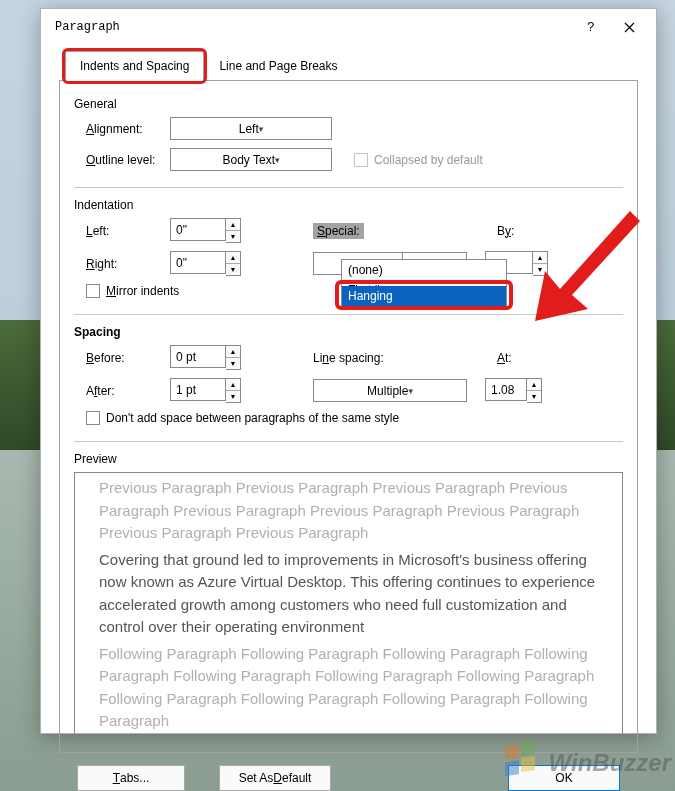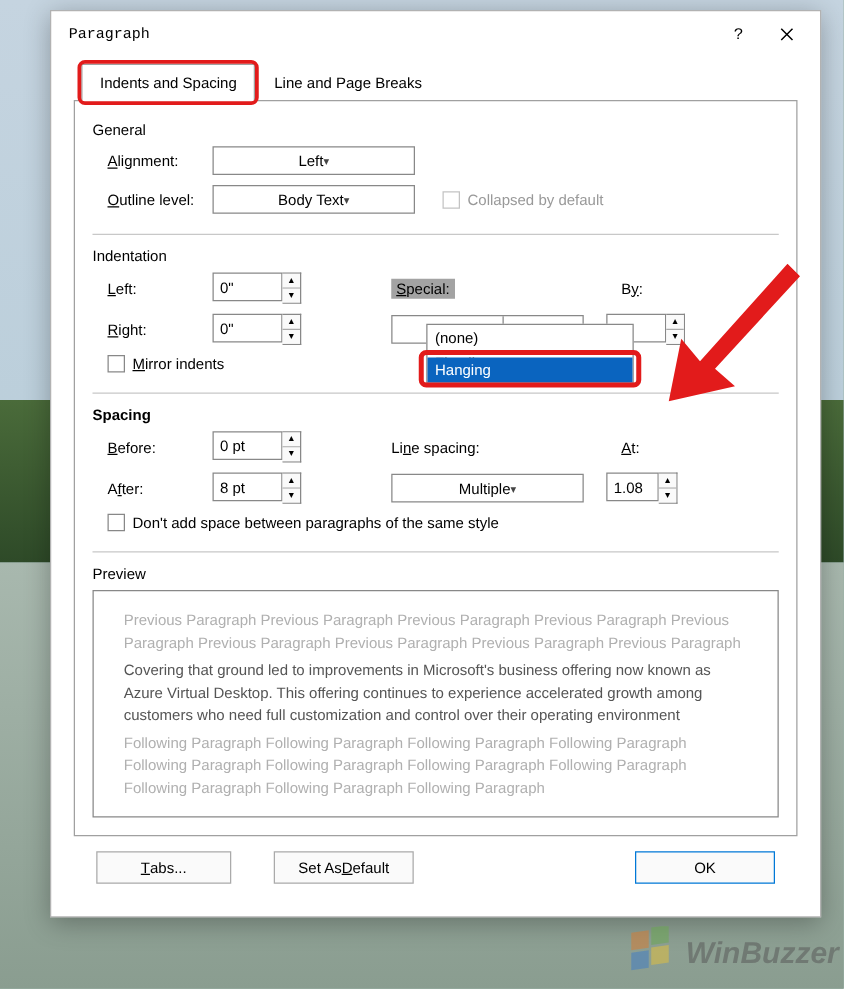--- a/index.html
+++ b/index.html
@@ -32,21 +32,21 @@
   .chk { width: 14px; height: 14px; border: 1px solid #888; display: inline-block; margin-right: 6px; flex-shrink: 0; }
   .chkrow { display: flex; align-items: center; padding-left: 12px; margin-top: 4px; margin-bottom: 10px; }
   .col2label { width: 120px; margin-left: 72px; }
   .col3label { width: 80px; margin-left: 64px; }
   .hlabel { display: inline-block; padding: 1px 4px; }
   .highlighted { background: #a3a3a3; }
   .dropdown-open { position: absolute; background: #fff; border: 1px solid #888; width: 166px; z-index: 3; }
   .dd-item { padding: 3px 6px; }
   .dd-item.selected { background: #0a64bf; color: #fff; }
   .dd-highlight { position: absolute; border: 4px solid #e21b1b; border-radius: 6px; pointer-events: none; z-index: 4; }
-  .preview { border: 1px solid #888; margin-top: 6px; padding: 14px 24px; font-size: 12px; color: #b0b0b0; line-height: 1.5; }
+  .preview { border: 1px solid #888; margin-top: 6px; padding: 4px 24px; font-size: 15px; color: #b0b0b0; line-height: 1.5; }
   .preview .dark { color: #555; }
   .bottombar { display: flex; gap: 14px; padding: 12px 18px; align-items: center; }
   .btn { border: 1px solid #aaa; height: 26px; display: inline-flex; align-items: center; justify-content: center; padding: 0 10px; background: #fafafa; }
   .btn.w108 { width: 108px; }
   .btn.w112 { width: 112px; margin-left: 20px; }
   .btn.default { border: 1px solid #0078d7; }
   u { text-decoration: underline; }
   .arrow-indicator { position: absolute; left: 470px; top: 130px; z-index: 5; pointer-events: none; }
   .watermark { position: absolute; bottom: 6px; right: 4px; display: flex; align-items: center; gap: 6px; opacity: 0.5; }
   .watermark-text { font-size: 24px; font-weight: 600; color: #555; font-style: italic; }
@@ -160,21 +160,21 @@
               <span>▲</span>
               <span>▼</span>
             </div>
         </div>
         <span class="col2label">Li<u>n</u>e spacing:</span>
         <span class="col3label"><u>A</u>t:</span>
       </div>
       <div class="row">
         <span class="lbl">A<u>f</u>ter:</span>
         <div class="spinwrap">
-          <div class="spintext">8 pt</div>
+          <div class="spintext">1 pt</div>
           <div class="spinbtns">
               <span>▲</span>
               <span>▼</span>
             </div>
         </div>
         <span style="width:72px;"></span>
         <div class="combo" style="width:154px;">
             <span>Multiple</span>
             <span class="arrow">▾</span>
           </div>

